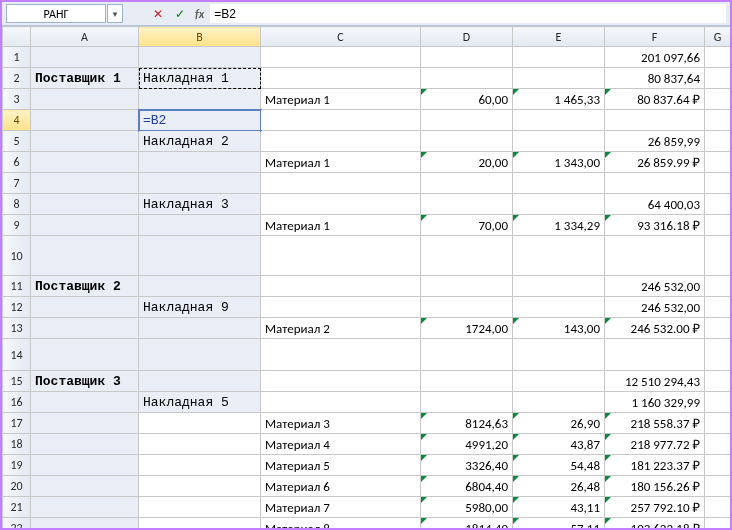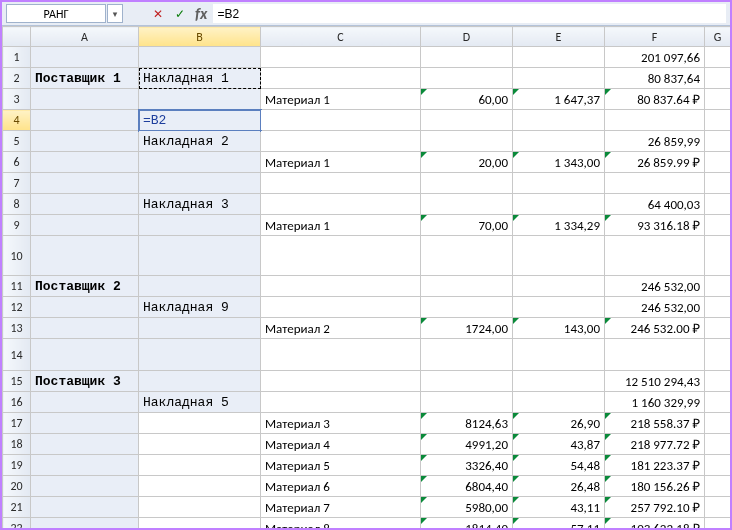--- a/index.html
+++ b/index.html
@@ -45,21 +45,21 @@
     font-size:9px; color:#555; margin-left:-1px;
   }
   .fx-btn {
     width:18px; height:18px;
     display:flex;align-items:center;justify-content:center;
     font-size:12px; color:#444; cursor:pointer;
     border-radius:2px;
   }
   .fx-btn.green { color:#0a7d0a; }
   .fx-btn.red   { color:#c02020; }
-  .fx-lbl { font-style:italic; font-weight:bold; font-size:16px; color:#606060; padding:0 2px;text-align:center;}
+  .fx-lbl { font-style:italic; font-weight:bold; font-size:12px; color:#606060; padding:0 2px;text-align:center;}
   .finput {
     flex:1; height:19px;
     border:none; outline:none;
     background:#fff;
     font-size:12px;
     color:#000; padding:0 4px;
   }
 
   
   .grid { position:absolute; top:24px; left:0; right:0; bottom:0; overflow:hidden;}
@@ -177,21 +177,21 @@
             <td class="ral"><span></span></td>
             <td class="ral"><span>80 837,64</span></td>
             <td class="lal"><span></span></td>
           </tr>
           <tr>
             <th class="rowh">3</th>
             <td class="hcell lal"><span></span></td>
             <td class="hcell lal"><span></span></td>
             <td class="lal"><span>Материал 1</span></td>
             <td class="ral"><div class="tri"></div><span>60,00</span></td>
-            <td class="ral"><div class="tri"></div><span>1 647,37</span></td>
+            <td class="ral"><div class="tri"></div><span>1 465,33</span></td>
             <td class="ral"><div class="tri"></div><span>80 837.64 ₽</span></td>
             <td class="lal"><span></span></td>
           </tr>
           <tr>
             <th class="rowh act">4</th>
             <td class="hcell lal"><span></span></td>
             <td class="hcell lal editing"><span>=B2</span></td>
             <td class="lal"><span></span></td>
             <td class="ral"><span></span></td>
             <td class="ral"><span></span></td>

